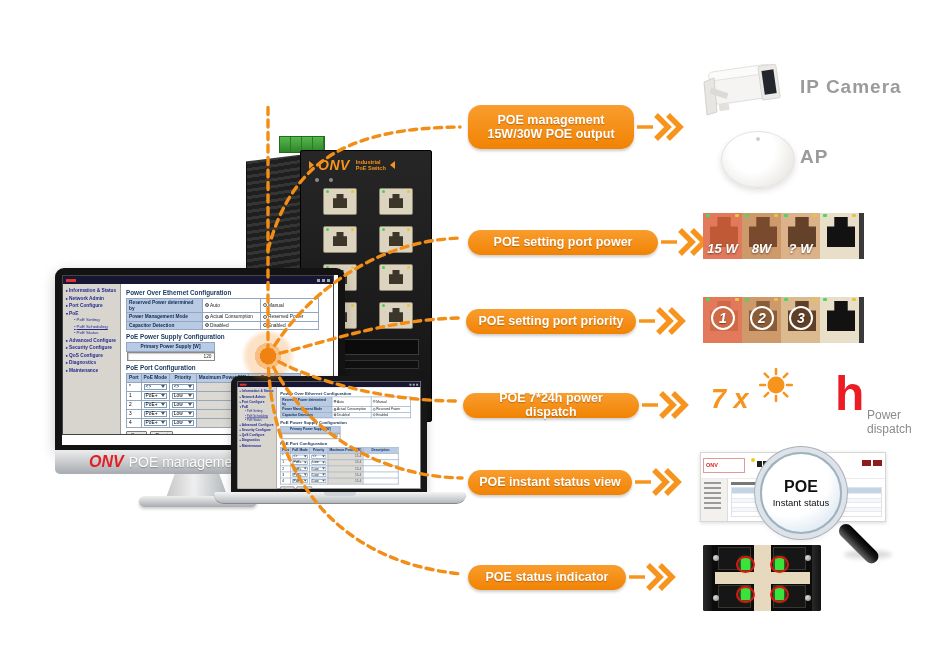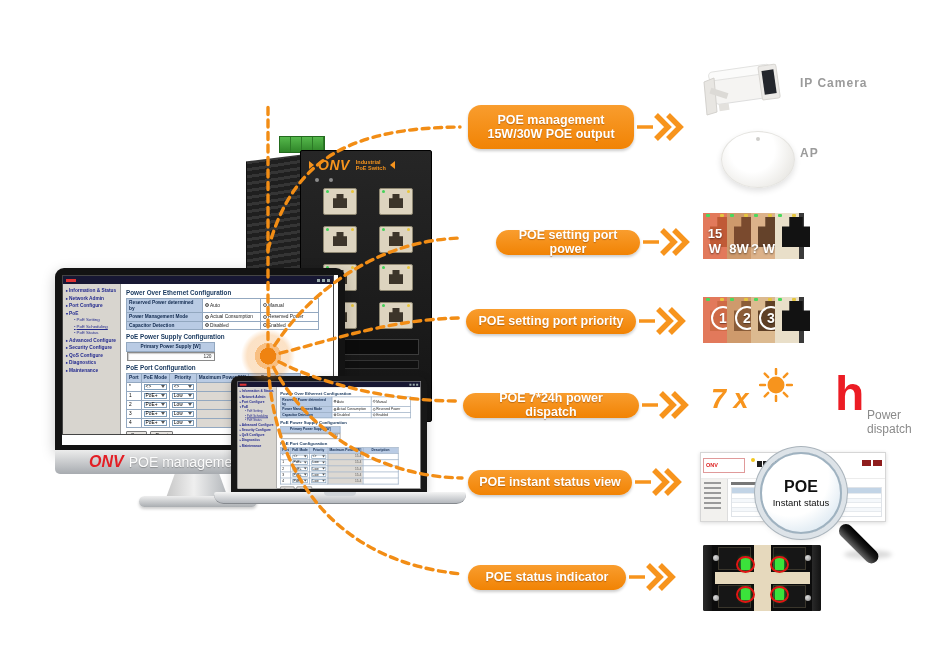--- a/index.html
+++ b/index.html
@@ -86,30 +86,30 @@
   
   .callout{position:absolute;display:flex;align-items:center;z-index:6;}
   .pill{background:linear-gradient(#f99d2e,#f18304);color:#fff;font-weight:bold;font-size:12.5px;text-align:center;
     border-radius:13px;box-shadow:0 2px 3px rgba(0,0,0,.2);display:flex;flex-direction:column;justify-content:center;
     text-shadow:0 1px 1px rgba(120,55,0,.45);padding:0 10px;}
   .pill .l2{font-size:12.5px;}
   .co-arrow{margin-left:2px;flex:none;}
 
   
   .feat{position:absolute;z-index:6;}
-  .gray-label{position:absolute;color:#9B9B9B;font-weight:bold;font-size:12px;letter-spacing:1px;z-index:6;}
+  .gray-label{position:absolute;color:#9B9B9B;font-weight:bold;font-size:19px;letter-spacing:1px;z-index:6;}
 
   
   .ap-disc{position:absolute;left:721px;top:131px;width:74px;height:57px;border-radius:50%;z-index:6;
     background:radial-gradient(circle at 42% 32%,#ffffff 40%,#f0efec 68%,#dddcd8);box-shadow:0 3px 6px rgba(0,0,0,.12);border:1px solid #e4e3df;}
   .ap-disc i{position:absolute;left:47%;top:9%;width:4px;height:4px;border-radius:50%;background:#cfcecb;}
 
   
   .tile-row{display:flex;}
-  .tile{position:relative;width:24px;height:46px;flex:none;}
+  .tile{position:relative;width:39px;height:46px;flex:none;font-style:italic;}
   .tile .jack{position:absolute;left:7px;top:4px;width:28px;height:30px;clip-path:polygon(0 100%,0 32%,26% 32%,26% 0,74% 0,74% 32%,100% 32%,100% 100%);}
   .tile .pw{position:absolute;left:0;right:0;bottom:3px;text-align:center;color:#fff;font-weight:bold;font-size:13px;text-shadow:0 1px 2px rgba(0,0,0,.5);}
   .tile .led-g,.tile .led-y{position:absolute;top:1px;width:4px;height:3px;border-radius:1px;}
   .tile .led-g{left:3px;background:#49d95c;}
   .tile .led-y{right:3px;background:#e5c63e;}
   .tile .num{position:absolute;left:8px;top:9px;width:24px;height:24px;border:2px solid #fff;border-radius:50%;color:#fff;font-weight:bold;font-size:14px;display:flex;align-items:center;justify-content:center;text-shadow:0 1px 1px rgba(0,0,0,.4);}
   .t-end{width:5px;height:46px;background:#3a3a3a;flex:none;}
   #powerRow .tile:nth-child(1){background:#E2795B}#powerRow .tile:nth-child(1) .jack{background:#c05a36}
   #powerRow .tile:nth-child(2){background:#CE9A6C}#powerRow .tile:nth-child(2) .jack{background:#7a4a2e}
   #powerRow .tile:nth-child(3){background:#DCB28A}#powerRow .tile:nth-child(3) .jack{background:#64422a}
@@ -598,21 +598,21 @@
       <span>POE management</span>
         <span class="l2">15W/30W POE output</span>
     </div>
     <svg class="co-arrow" width="52" height="30" viewBox="0 0 52 30">
       <path d="M1,15 H17" stroke="#F7941D" stroke-width="3.5"></path>
       <path d="M20,3 L32,15 L20,27" stroke="#F7941D" stroke-width="5.5" fill="none"></path>
       <path d="M32,3 L44,15 L32,27" stroke="#F7941D" stroke-width="5.5" fill="none"></path>
     </svg>
   </div>
   <div class="callout" style="left:468px;top:227px;">
-    <div class="pill" style="width:144px;height:25px;margin-left:28px;">
+    <div class="pill" style="width:190px;height:25px;">
         <span>POE setting port power</span>
       </div>
     <svg class="co-arrow" width="52" height="30" viewBox="0 0 52 30">
       <path d="M1,15 H17" stroke="#F7941D" stroke-width="3.5"></path>
         <path d="M20,3 L32,15 L20,27" stroke="#F7941D" stroke-width="5.5" fill="none"></path>
         <path d="M32,3 L44,15 L32,27" stroke="#F7941D" stroke-width="5.5" fill="none"></path>
     </svg>
   </div>
   <div class="callout" style="left:466px;top:306px;">
     <div class="pill" style="width:170px;height:25px;">

